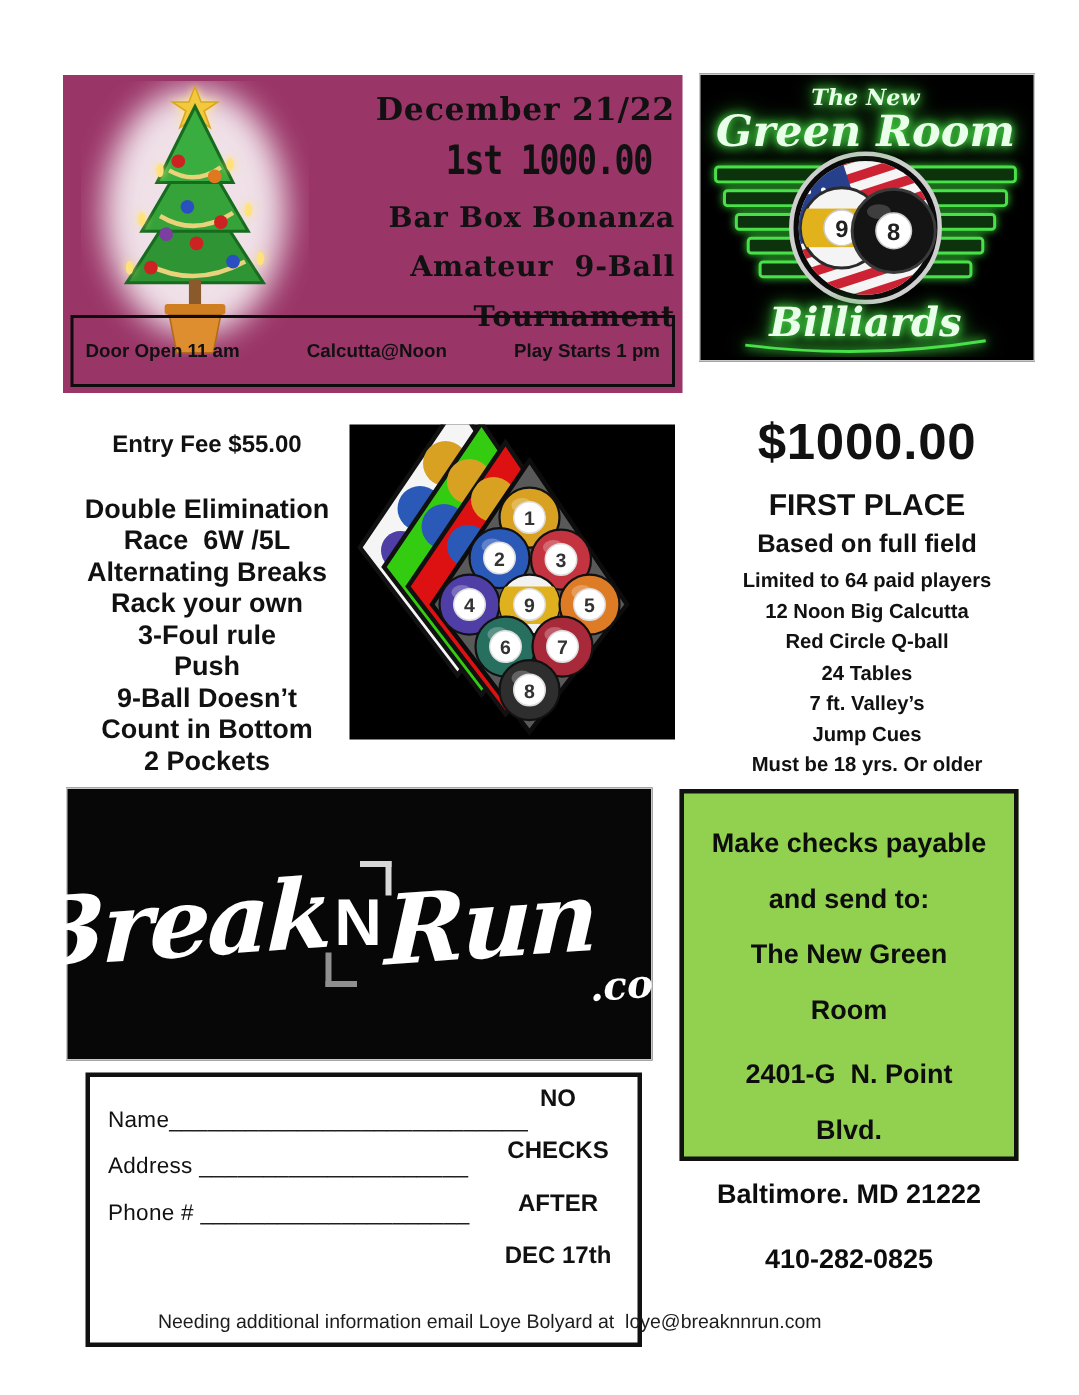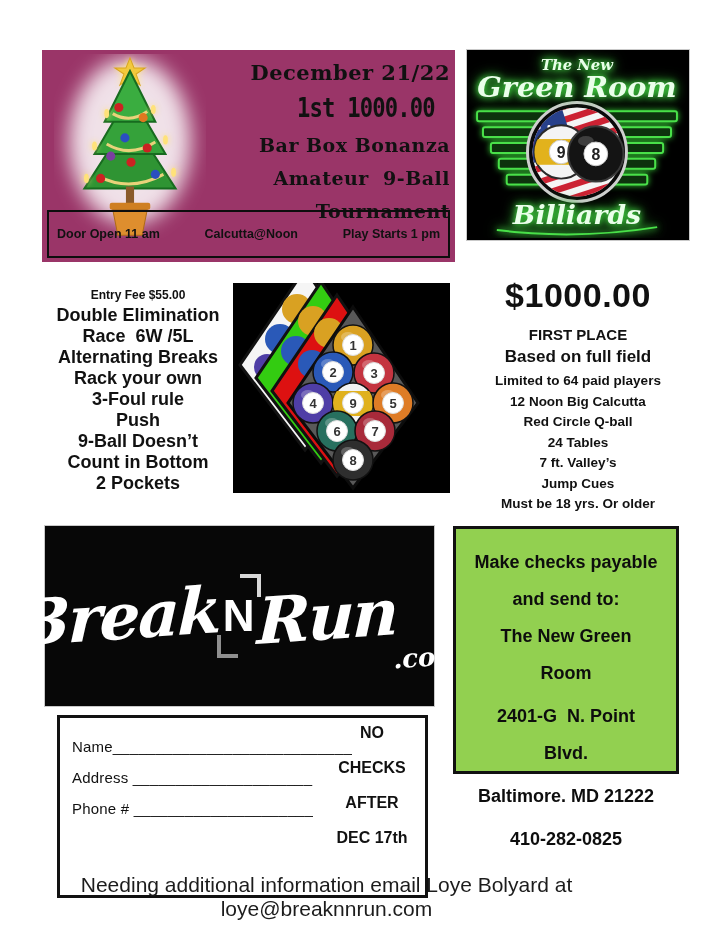--- a/index.html
+++ b/index.html
@@ -18,28 +18,28 @@
   #door-bar{position:absolute;left:5px;right:5px;bottom:4px;height:22px;border:2px solid #0d0d0d;
             display:flex;justify-content:space-between;align-items:center;padding:11px 8px;
             font-size:12.5px;font-weight:bold;color:#111;}
 
   
   #logo-box{position:absolute;left:466px;top:49px;width:222px;height:190px;background:#000;border:1px solid #c9c9c9;}
   .neon-script{font-family:"DejaVu Serif",serif;font-style:italic;font-weight:bold;}
 
   
   #entry-col{position:absolute;left:48px;top:288px;width:180px;text-align:center;color:#111;}
-  #entry-col .head{font-size:12px;font-weight:bold;margin-bottom:3px;}
+  #entry-col .head{font-size:16px;font-weight:bold;margin-bottom:23px;}
   #entry-col .ln{font-size:18px;font-weight:bold;line-height:21px;}
 
   #rack-box{position:absolute;left:233px;top:283px;width:217px;height:210px;background:#000;}
 
   #prize-col{position:absolute;left:462px;top:276px;width:232px;text-align:center;color:#111;}
   #prize-col .amount{font-size:34px;font-weight:bold;letter-spacing:.5px;}
-  #prize-col .place{font-size:15px;font-weight:bold;margin-top:11px;}
+  #prize-col .place{font-size:20px;font-weight:bold;margin-top:11px;}
   #prize-col .subtitle{font-size:17px;font-weight:bold;margin-top:4px;margin-bottom:4px;}
   #prize-col .ln{font-size:13.5px;font-weight:bold;line-height:20.5px;}
 
   
   #sponsor{position:absolute;left:44px;top:525px;width:389px;height:180px;background:#070707;border:1px solid #c9c9c9;
            display:flex;align-items:center;justify-content:center;color:#fff;}
   .script-word{font-family:"DejaVu Serif",serif;font-style:italic;font-weight:bold;font-size:64px;
                display:inline-block;transform:rotate(-4deg) skewX(-6deg);letter-spacing:-2px;}
   #nblock{position:relative;width:56px;height:76px;display:flex;align-items:center;justify-content:center;margin:0 2px;}
   #nblock .nletter{font-size:44px;font-weight:bold;font-family:"Liberation Sans",sans-serif;}
@@ -60,21 +60,21 @@
   
   #form-box{position:absolute;left:57px;top:715px;width:371px;height:183px;box-sizing:border-box;
             border:3px solid #111;background:#fff;color:#111;}
   #form-fields{position:absolute;left:12px;top:20px;font-size:15px;}
   #form-fields .fld{margin-bottom:14px;letter-spacing:.2px;}
   #form-deadline{position:absolute;right:10px;top:6px;width:86px;text-align:center;
                  font-size:16px;font-weight:bold;}
   #form-deadline div{margin-bottom:17px;}
 
   
-  #footer{position:absolute;left:0;top:873px;width:653px;text-align:center;font-size:21px;color:#1c1c1c;}
+  #footer{position:absolute;left:0;top:873px;width:653px;text-align:center;font-size:13px;color:#1c1c1c;}
 </style>
 </head>
 <body>
 
 <div id="page">
 
   <div id="banner" style="background-color: rgb(154, 53, 104);">
     <div id="tree-wrap">
       <svg viewBox="0 0 150 180" width="152" height="184">
         <ellipse cx="75" cy="85" rx="60" ry="82" fill="#ffffff" opacity="0.85" style="filter:blur(10px)"></ellipse>

